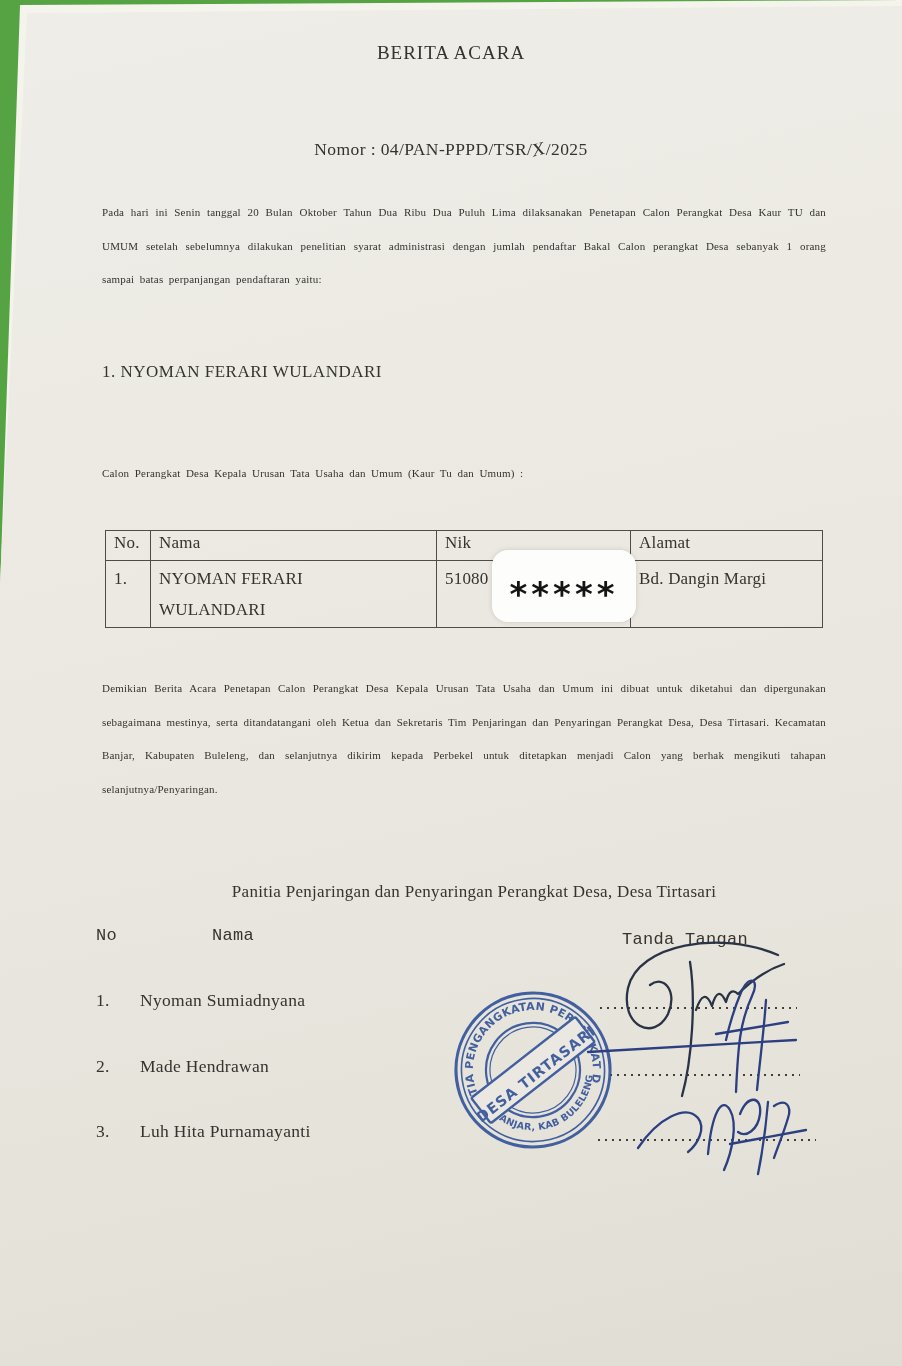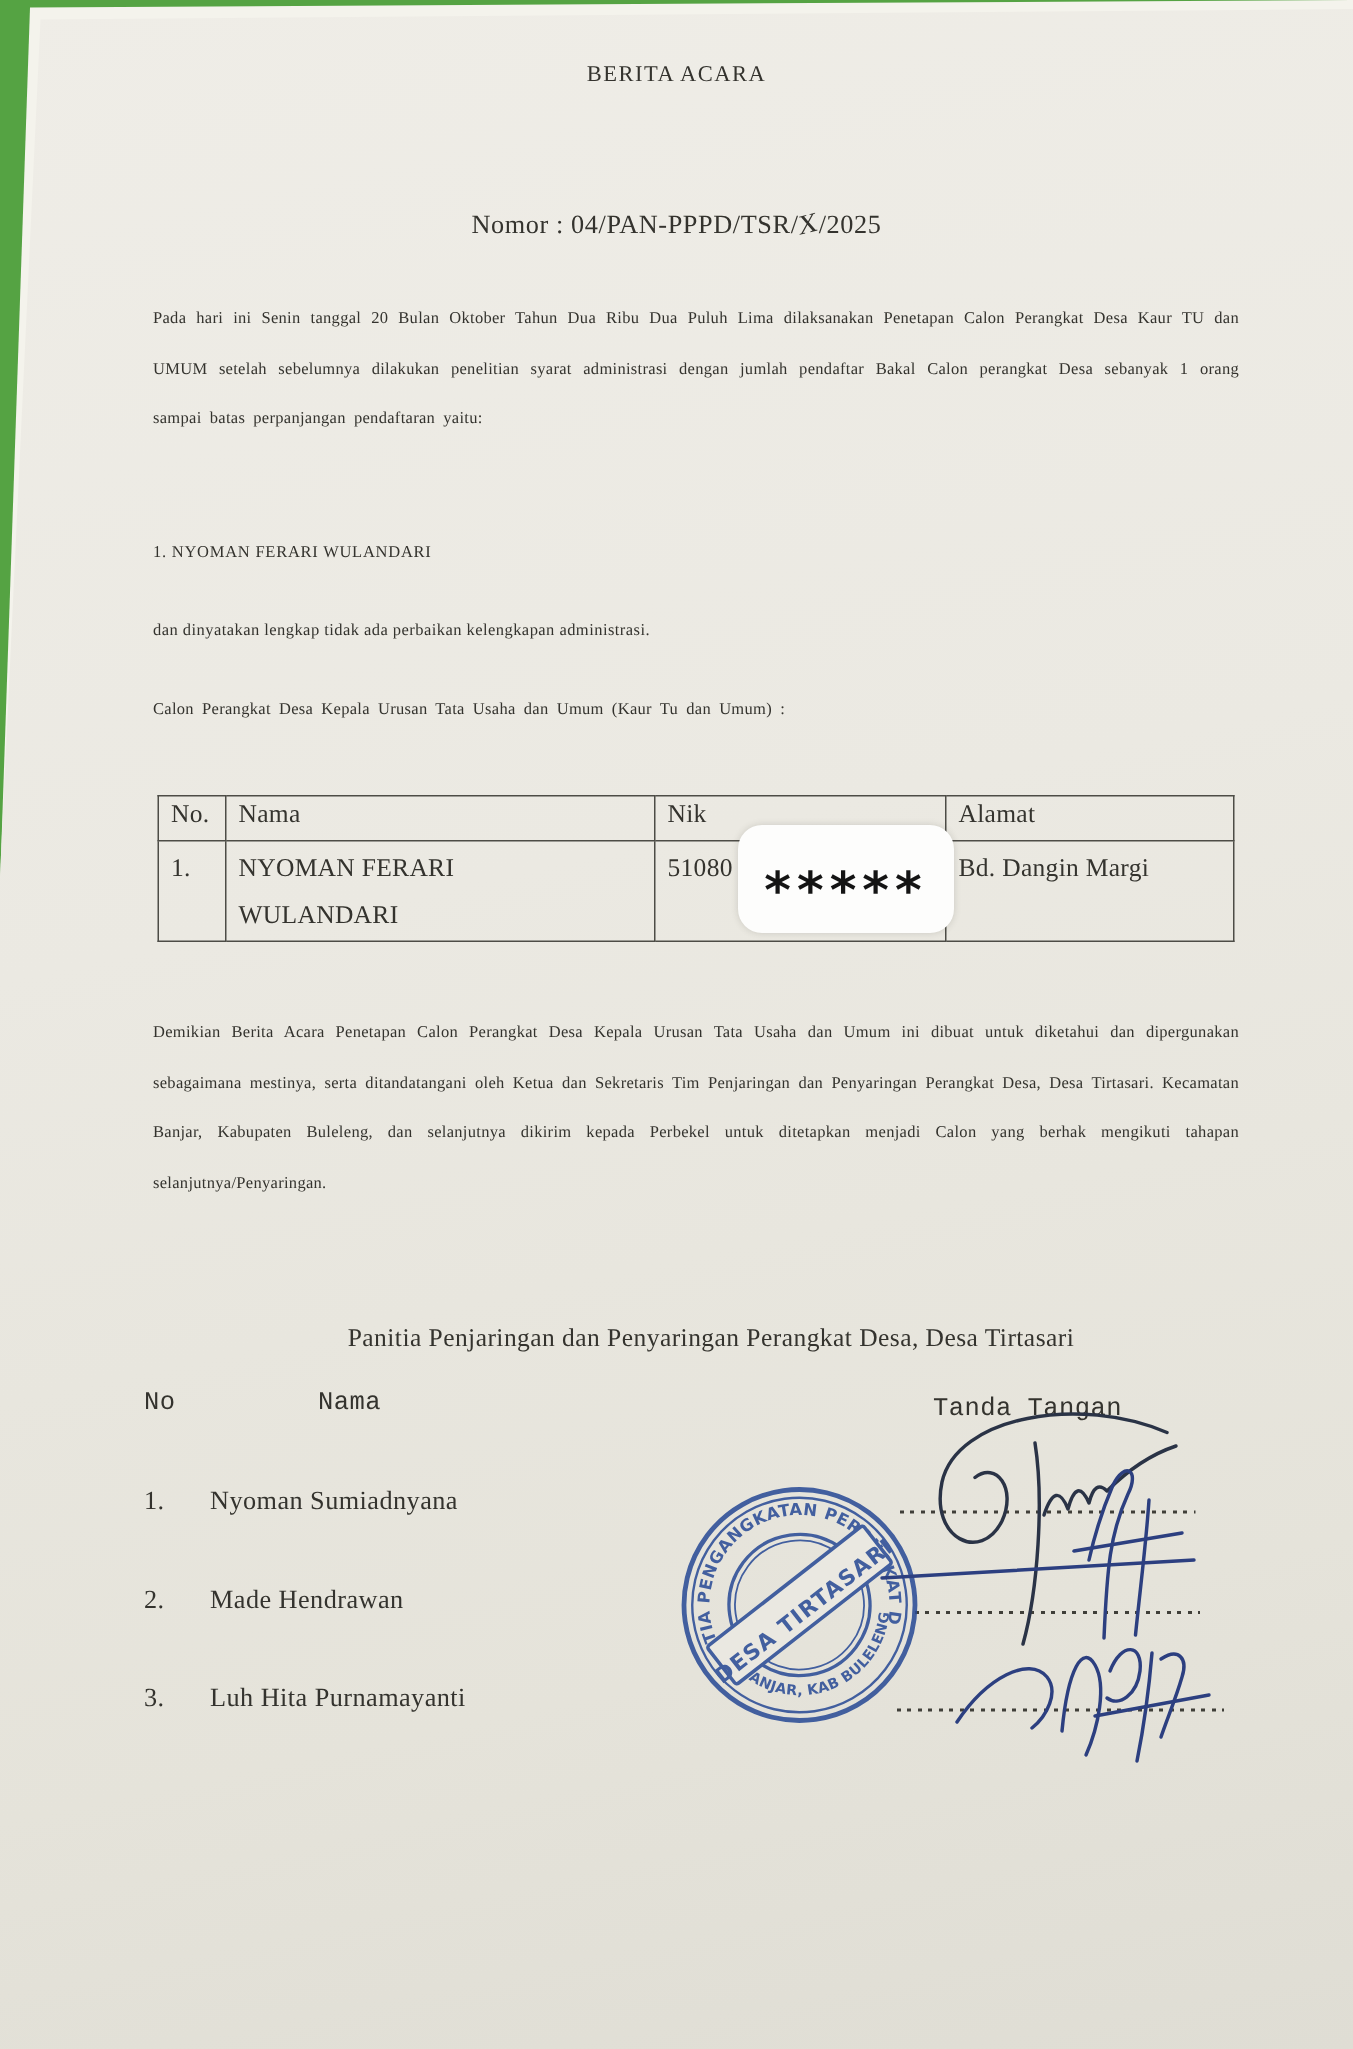--- a/index.html
+++ b/index.html
@@ -16,29 +16,29 @@
   }
   
   .paper{
     position:absolute;inset:0;
     background:linear-gradient(168deg,#efede7 0%,#ebe9e2 42%,#e5e3da 78%,#dfddd4 100%);
     clip-path:polygon(27px 13px,902px 6px,902px 1366px,0px 1366px,0px 584px);
   }
   .abs{position:absolute;}
   .doc-text{color:#34332e;}
   .center{left:0;width:902px;text-align:center;}
-  .title{font-size:15px;letter-spacing:1px;text-align:center;}
+  .title{font-size:19px;letter-spacing:1px;text-align:center;}
   .subtitle{font-size:16.5px;letter-spacing:.4px;}
   .nomor{font-size:17.5px;letter-spacing:.4px;}
   .month-glyph{display:inline-block;transform:rotate(-14deg) skewX(-10deg);font-size:18px;}
   .para{
     left:102px;width:724px;font-size:11px;line-height:33.5px;
     text-align:justify;text-align-last:left;word-spacing:2.5px;letter-spacing:.2px;
   }
-  .line{left:102px;font-size:11px;letter-spacing:.3px;}
+  .line{left:102px;font-size:17px;letter-spacing:.3px;}
   
   .admin-table{left:105px;top:530px;width:717px;border-collapse:collapse;table-layout:fixed;}
   .admin-table td{
     border:1.6px solid #4d4c46;font-size:17px;color:#34332e;
     padding:2px 8px;vertical-align:top;letter-spacing:.2px;
   }
   .admin-table tr.hdr td{height:25px;}
   .admin-table tr.data td{height:62px;line-height:31px;white-space:pre-line;}
   .redaction{
     left:492px;top:550px;width:144px;height:72px;background:#fdfdfc;
@@ -69,21 +69,20 @@
 
     <div class="abs center title doc-text" style="top:42px">BERITA ACARA</div>
     <div class="abs center nomor doc-text" style="top:139px">
       <span>Nomor : 04/PAN-PPPD/TSR/</span><span class="month-glyph">X</span><span>/2025</span>
     </div>
 
     <div class="abs para doc-text" style="top:196px">Pada hari ini Senin tanggal 20 Bulan Oktober Tahun  Dua Ribu Dua Puluh Lima dilaksanakan Penetapan Calon Perangkat Desa Kaur TU dan UMUM setelah sebelumnya dilakukan penelitian syarat administrasi dengan jumlah pendaftar Bakal Calon perangkat Desa sebanyak 1 orang sampai batas perpanjangan pendaftaran yaitu:</div>
 
     <div class="abs line doc-text" style="top:362px;letter-spacing:.5px">1. NYOMAN FERARI WULANDARI</div>
 
-    <div class="abs line doc-text" style="top:414px">dan dinyatakan lengkap tidak ada perbaikan kelengkapan administrasi.</div>
 
     <div class="abs para doc-text" style="top:456px;line-height:34px">Calon Perangkat Desa Kepala Urusan Tata Usaha dan Umum (Kaur Tu dan Umum) :</div>
 
     <table class="abs admin-table">
       <colgroup>
           <col style="width:45px">
           <col style="width:286px">
           <col style="width:194px">
           <col style="width:192px">
         </colgroup>

